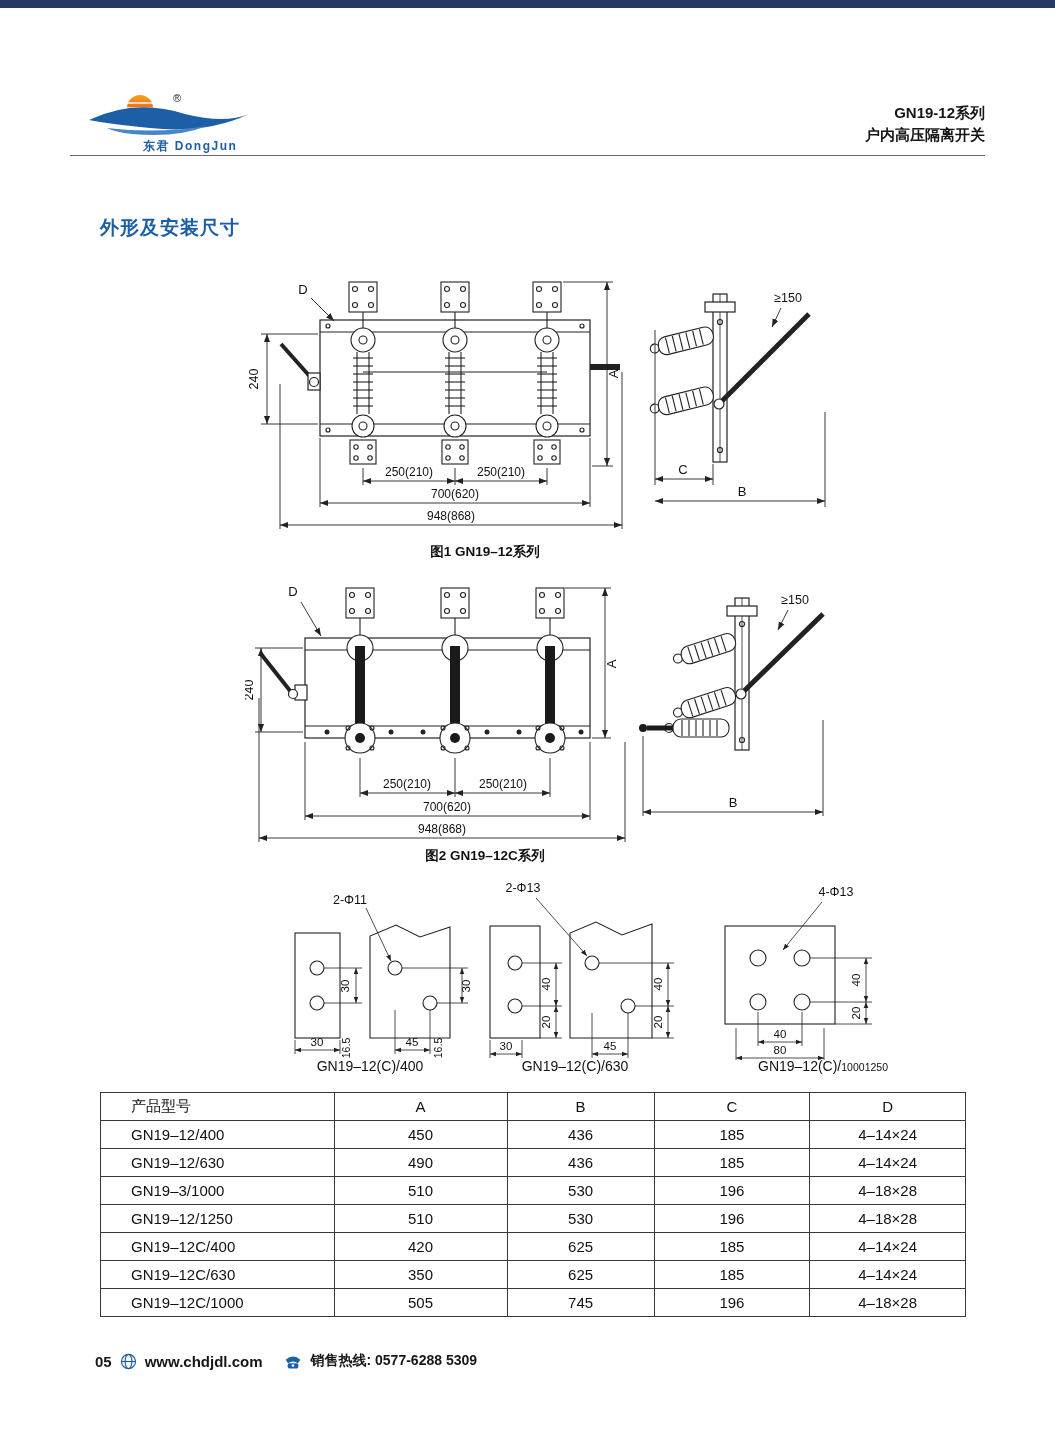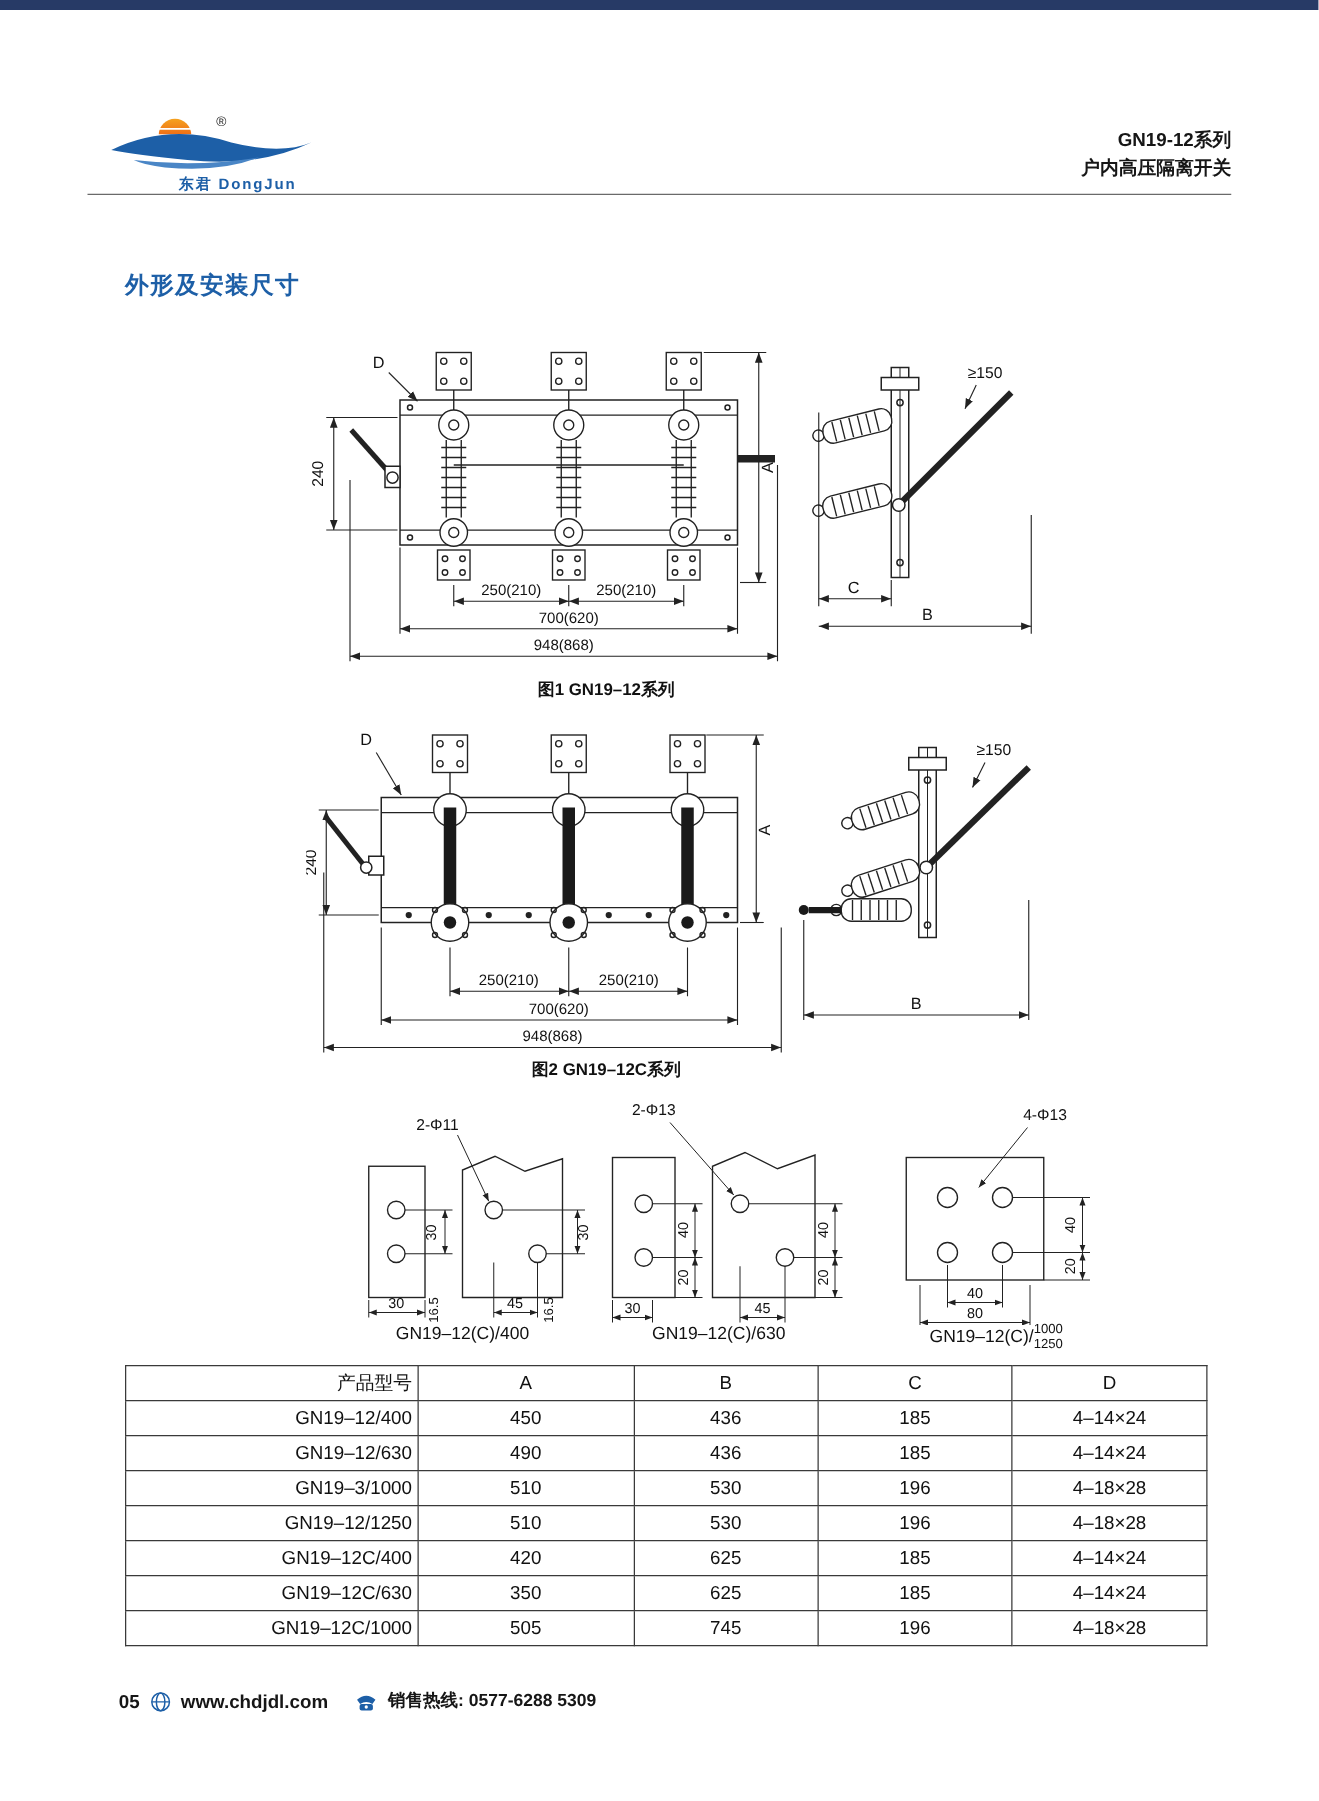--- a/index.html
+++ b/index.html
@@ -14,25 +14,25 @@
 
   .header-right { position:absolute; right:70px; top:102px; text-align:right; font-weight:bold; font-size:15px; line-height:1.45; color:#161616; }
   .header-rule { position:absolute; left:70px; right:70px; top:155px; border-top:1.5px solid #6a6a6a; }
 
   .section-title { position:absolute; left:100px; top:215px; font-size:19px; font-weight:bold; color:#1d5fa7; letter-spacing:1px; }
 
   svg.fig { position:absolute; }
   svg text { font-family:"Liberation Sans", sans-serif; fill:#111; }
 
   .hp-label { position:absolute; top:1058px; text-align:center; font-size:14px; color:#111; }
-  .stack { display:inline-flex; flex-direction:column; font-size:10.5px; line-height:1.1; vertical-align:middle; text-align:left; }
+  .stack { display:inline-flex; flex-direction:row; font-size:10.5px; line-height:1.1; vertical-align:middle; text-align:left; }
 
   table.spec { position:absolute; left:100px; top:1092px; width:866px; border-collapse:collapse; font-size:15px; color:#111; table-layout:fixed; }
   .spec th, .spec td { border:1px solid #3a3a3a; height:28px; text-align:center; font-weight:normal; padding:0 4px; }
-  .spec th.c0, .spec td.c0 { text-align:right; padding-left:30px; }
+  .spec th.c0, .spec td.c0 { text-align:left; padding-left:30px; }
 
   .footer { position:absolute; left:95px; top:1352px; display:flex; align-items:center; gap:8px; font-size:15px; font-weight:bold; color:#161616; }
   .footer .hotline { font-size:14px; }
   .footer .ic { display:inline-flex; align-items:center; }
   .footer .ic.phone { margin-left:14px; }
 </style>
 </head>
 <body>
 
 <div class="page">
@@ -393,21 +393,21 @@
     </g>
     <text x="566" y="18" text-anchor="middle" font-size="12.5">4-Φ13</text>
     <text x="590" y="102" text-anchor="middle" font-size="11.5" transform="rotate(-90 590 102)">40</text>
     <text x="590" y="135" text-anchor="middle" font-size="11.5" transform="rotate(-90 590 135)">20</text>
     <text x="510" y="160" text-anchor="middle" font-size="11.5">40</text>
     <text x="510" y="176" text-anchor="middle" font-size="11.5">80</text>
   </svg>
 
   <div class="hp-label" style="left:275px; width:190px;">GN19–12(C)/400</div>
   <div class="hp-label" style="left:475px; width:200px;">GN19–12(C)/630</div>
-  <div class="hp-label" style="left:687px; width:220px;">
+  <div class="hp-label" style="left:713px; width:220px;">
     <span>GN19–12(C)/</span><span class="stack">
         <span>1000</span>
         <span>1250</span>
       </span>
   </div>
 
   <table class="spec">
     <colgroup>
       <col style="width:27%">
         <col style="width:20%">

